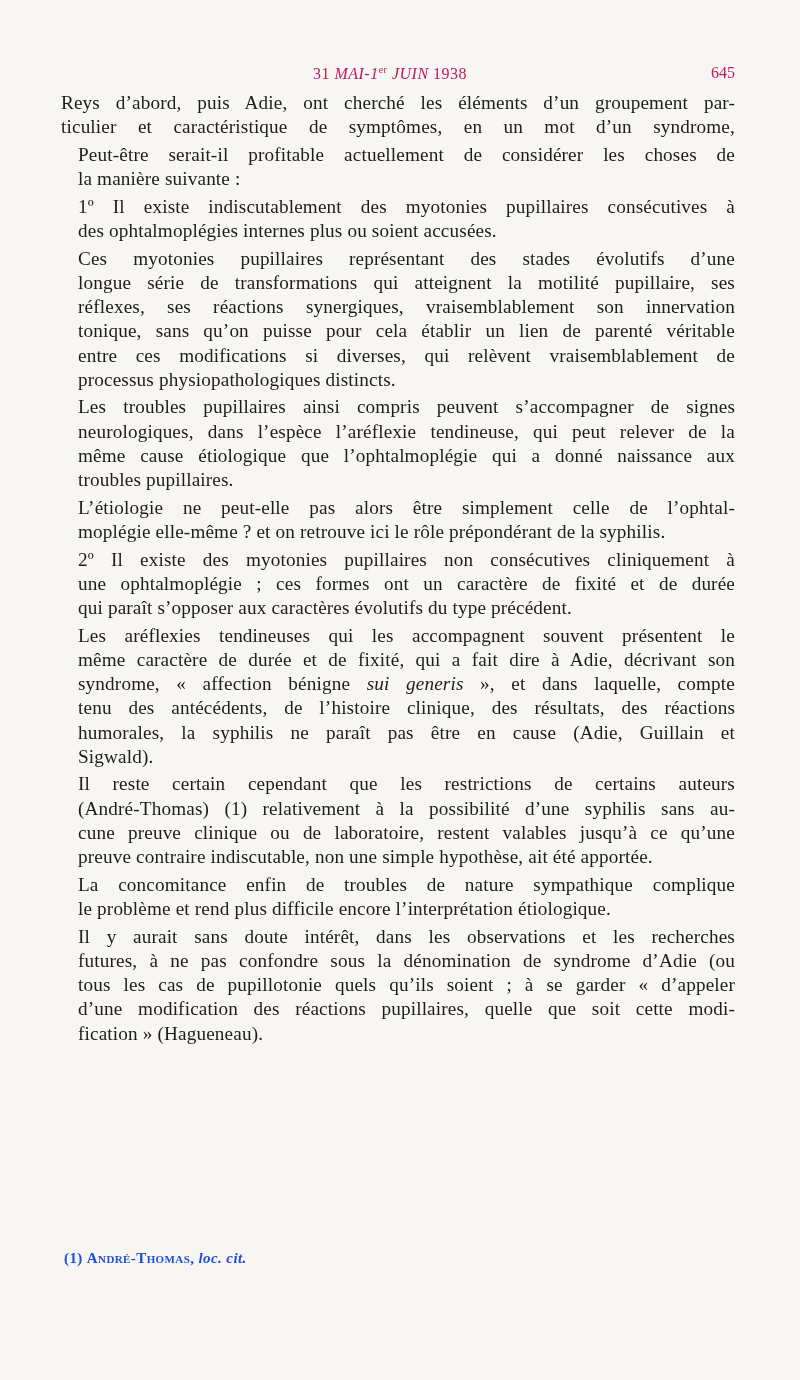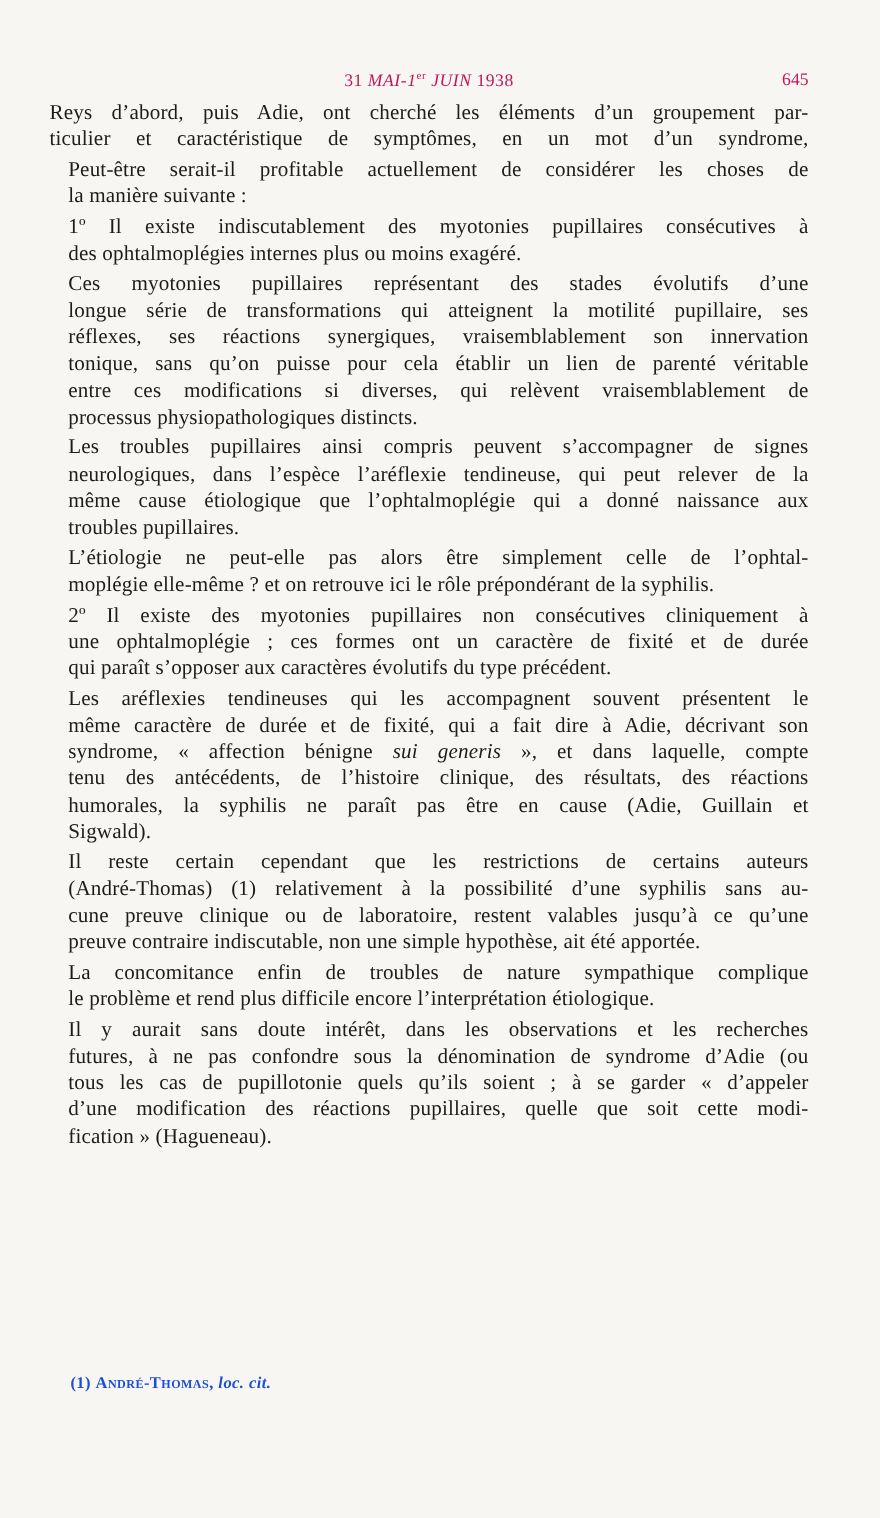--- a/index.html
+++ b/index.html
@@ -59,20 +59,21 @@
     text-indent: 0;
   }
   .body-text p.indent {
     text-indent: 17px;
   }
   .body-text p .line {
     display: block;
     text-align: justify;
     text-align-last: justify;
     white-space: nowrap;
+    margin-left: 16px;
   }
   .body-text p .line.last {
     text-align-last: left;
   }
   i.it { font-style: italic; }
   .footnote {
     position: absolute;
     top: 1250px;
     left: 19px;
     font-size: 15px;
@@ -98,21 +99,21 @@
       <p>
         <span class="line">Reys d’abord, puis Adie, ont cherché les éléments d’un groupement par-</span>
         <span class="line">ticulier et caractéristique de symptômes, en un mot d’un syndrome,</span>
       </p>
       <p class="indent">
         <span class="line">Peut-être serait-il profitable actuellement de considérer les choses de</span>
         <span class="line last">la manière suivante :</span>
       </p>
       <p class="indent">
         <span class="line">1º Il existe indiscutablement des myotonies pupillaires consécutives à</span>
-        <span class="line last">des ophtalmoplégies internes plus ou moins exagéré.</span>
+        <span class="line last">des ophtalmoplégies internes plus ou soient accusées.</span>
       </p>
       <p class="indent">
         <span class="line">Ces myotonies pupillaires représentant des stades évolutifs d’une</span>
         <span class="line">longue série de transformations qui atteignent la motilité pupillaire, ses</span>
         <span class="line">réflexes, ses réactions synergiques, vraisemblablement son innervation</span>
         <span class="line">tonique, sans qu’on puisse pour cela établir un lien de parenté véritable</span>
         <span class="line">entre ces modifications si diverses, qui relèvent vraisemblablement de</span>
         <span class="line last">processus physiopathologiques distincts.</span>
       </p>
       <p class="indent">

